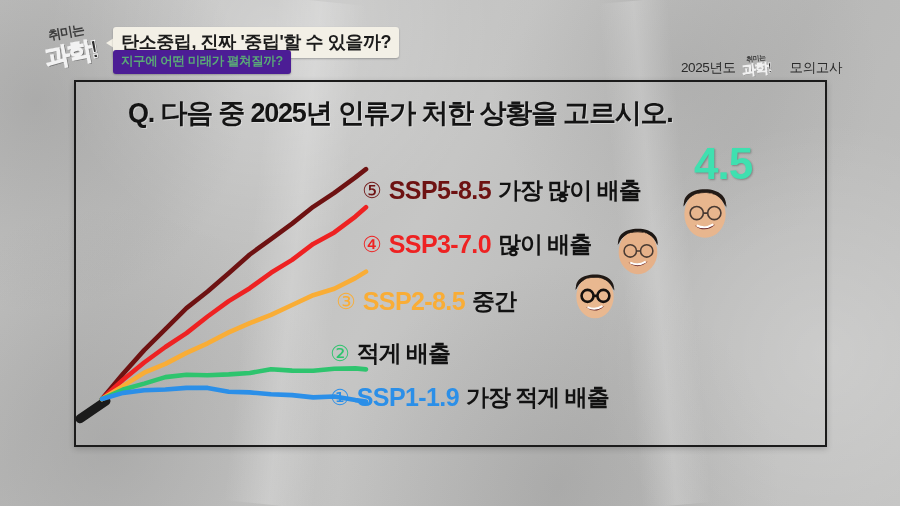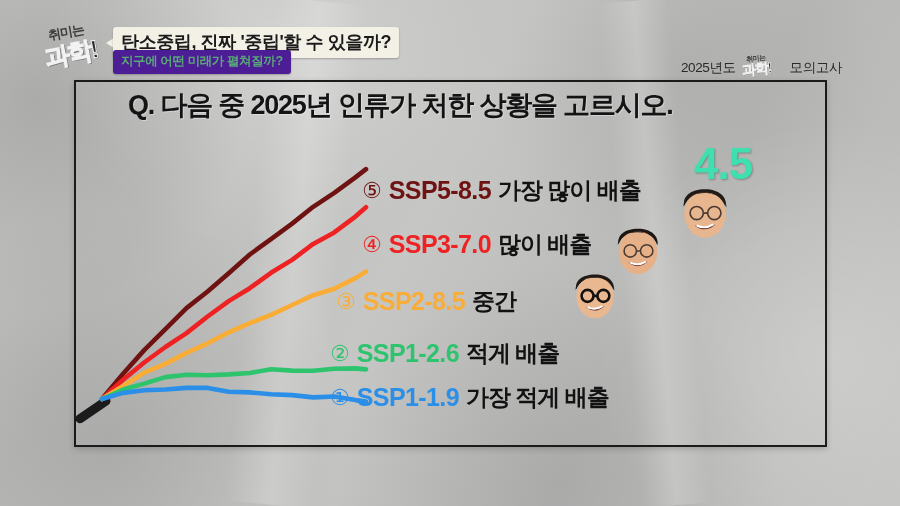--- a/index.html
+++ b/index.html
@@ -43,21 +43,21 @@
   .hdr-right{position:absolute;right:58px;top:55px;display:flex;align-items:flex-end;gap:5px;}
   .hdr-year,.hdr-exam{font-size:13.5px;color:#2a2a2a;letter-spacing:-.4px;white-space:nowrap;}
   .hdr-logo{position:relative;width:44px;height:22px;transform:rotate(-6deg);}
   .hdr-logo .l1{position:absolute;left:6px;top:-2px;font-size:7px;font-weight:bold;color:#3b3b3b;letter-spacing:-.6px;}
   .hdr-logo .l2{position:absolute;left:1px;top:5px;font-size:14px;font-weight:bold;color:#2e2e2e;
     letter-spacing:-1.4px;-webkit-text-stroke:.7px #f0f0f0;text-shadow:.6px .6px 0 #6a6a6a;}
   
   .board{position:absolute;left:74px;top:80px;width:753px;height:367px;
          border:2px solid #1b1b1b;box-sizing:border-box;
          box-shadow:0 2px 6px rgba(0,0,0,.18);}
-  .q-title{position:absolute;left:52px;top:5px;font-size:27px;font-weight:bold;color:#141414;
+  .q-title{position:absolute;left:52px;top:13px;font-size:27px;font-weight:bold;color:#141414;
            letter-spacing:-1.2px;white-space:nowrap;text-shadow:1px 1px 0 rgba(255,255,255,.35);}
   
   .chart{position:absolute;left:0;top:0;width:753px;height:367px;}
   
   .opt{position:absolute;display:flex;align-items:center;gap:7px;white-space:nowrap;}
   .num{font-size:22px;font-weight:normal;line-height:1;}
   .code{font-size:25px;font-weight:bold;letter-spacing:-.6px;text-align:center;}
   .desc{font-size:23px;font-weight:bold;color:#121212;letter-spacing:-1px;}
   
   .annot{position:absolute;font-size:44px;font-weight:bold;color:#3fe0b0;
@@ -158,21 +158,20 @@
           <span class="code" style="color: rgb(238, 34, 34);">SSP3-7.0</span>
           <span class="desc">많이 배출</span>
         </div>
         <div class="opt" style="left: 260px; top: 204px;">
           <span class="num" style="color: rgb(249, 173, 54);">③</span>
           <span class="code" style="color: rgb(249, 173, 54);">SSP2-8.5</span>
           <span class="desc">중간</span>
         </div>
         <div class="opt" style="left: 254px; top: 256px;">
           <span class="num" style="color: rgb(46, 196, 110);">②</span>
-          <span class="code" style="color: rgb(46, 196, 110);">SSP1-2.6</span>
           <span class="desc">적게 배출</span>
         </div>
         <div class="opt" style="left: 254px; top: 300px;">
           <span class="num" style="color: rgb(43, 143, 232);">①</span>
           <span class="code" style="color: rgb(43, 143, 232);">SSP1-1.9</span>
           <span class="desc">가장 적게 배출</span>
         </div>
       </div>
   </div>
 </div>

